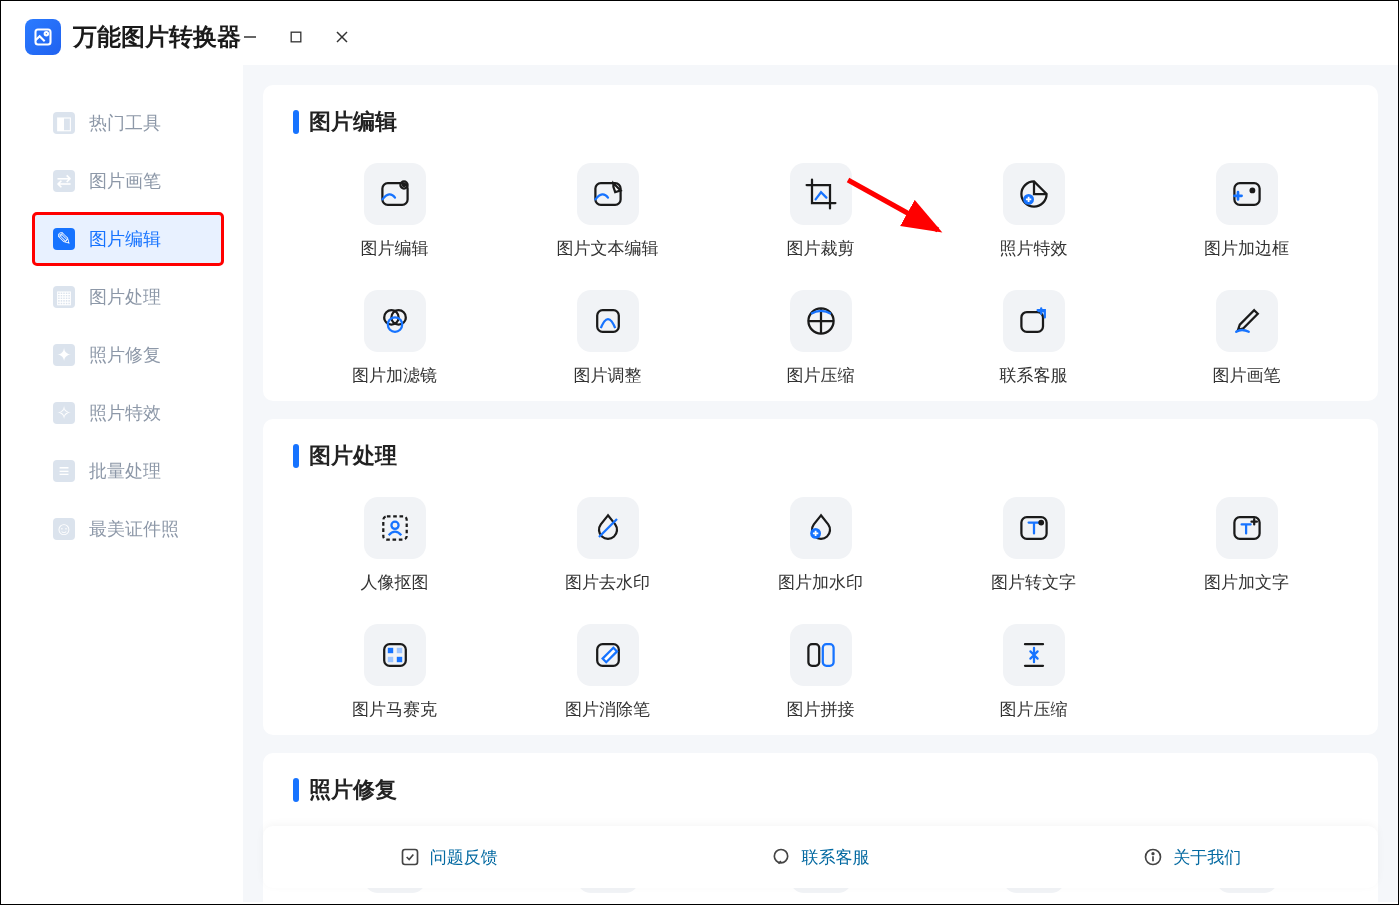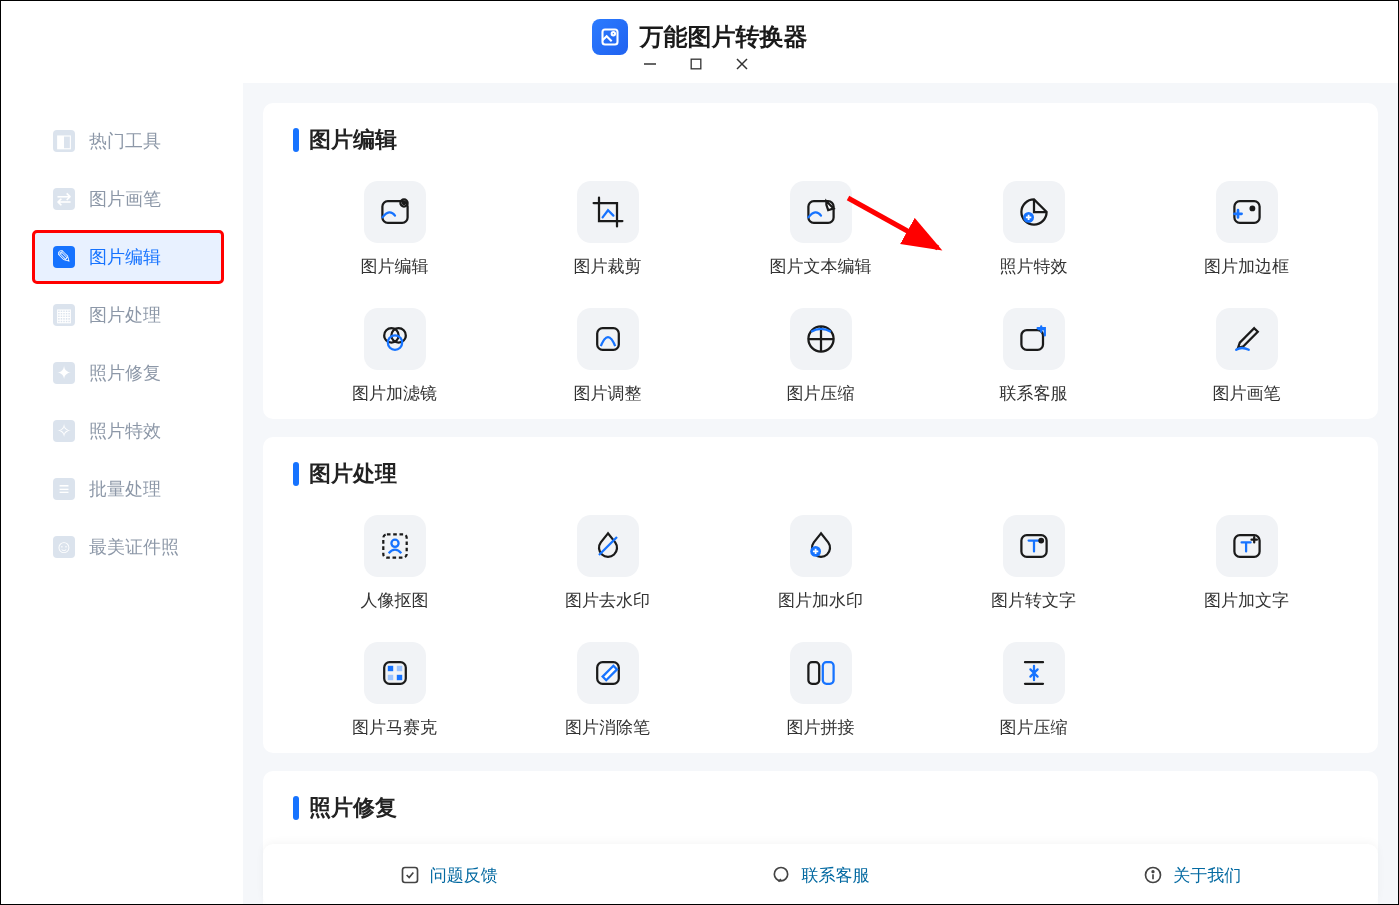--- a/index.html
+++ b/index.html
@@ -1,17 +1,17 @@
 <!DOCTYPE html>
 <html><head>
 <meta charset="utf-8">
 <style>
   * { box-sizing: border-box; margin: 0; padding: 0; }
   body { font-family: "Microsoft YaHei", "PingFang SC", sans-serif; background: #fff; width: 1399px; height: 905px; overflow: hidden; position: relative; border: 1px solid #000; }
-  .titlebar { display: flex; align-items: center; justify-content: space-between; padding: 18px 24px 10px 24px; flex-direction: column; }
+  .titlebar { display: flex; align-items: center; justify-content: flex-start; padding: 18px 24px 10px 24px; }
   .titlebar-left { display: flex; align-items: center; gap: 12px; }
   .app-logo { width: 36px; height: 36px; border-radius: 8px; background: linear-gradient(135deg,#2b7bff,#2062f0); display:flex; align-items:center; justify-content:center; color:#fff; font-weight:bold;}
   .app-title { font-size: 24px; font-weight: 700; color: #1a1a1a; }
   .win-controls { display: flex; gap: 28px; align-items:center; padding-right:8px;}
   .win-btn { width: 18px; height: 18px; display:flex; align-items:center; justify-content:center; cursor:pointer; color:#333;}
   .layout { display:flex; height: calc(100% - 66px); }
   .sidebar { width: 242px; padding-top: 26px; flex-shrink:0; }
   .nav-item { display:flex; align-items:center; gap:14px; padding: 14px 0 14px 52px; font-size:18px; color:#8d98a8; cursor:pointer; margin:6px 0; position:relative;}
   .nav-item.active { color:#1673ff; background:#e8f1ff; border-radius:4px; margin-left:32px; margin-right:20px; padding-left:20px;}
   .nav-item.highlighted { outline:3px solid #ff0000; outline-offset:-2px; margin-left:32px; margin-right:20px; padding-left:20px; border-radius:4px;}
@@ -118,36 +118,36 @@
                 <path d="M6 26 q8-10 14-2" stroke="#1673ff"></path>
                 <circle cx="30" cy="10" r="4" stroke="#1a1a1a"></circle>
                 <circle cx="30" cy="10" r="1.2" fill="#1a1a1a"></circle>
               </svg>
             </div>
             <div class="tool-label">图片编辑</div>
           </div>
         <div class="tool">
             <div class="tool-icon">
               <svg width="36" height="36" viewBox="0 0 40 40" fill="none" stroke="#1a1a1a" stroke-width="2.5" stroke-linecap="round">
+                <rect x="6" y="8" width="28" height="24" rx="6"></rect>
+                <path d="M6 26 q8-10 14-2" stroke="#1673ff"></path>
+                <path d="M26 8l8 8-6 2-2-6z" fill="#fff" stroke="#1a1a1a"></path>
+              </svg>
+            </div>
+            <div class="tool-label">图片文本编辑</div>
+          </div>
+        <div class="tool">
+            <div class="tool-icon">
+              <svg width="36" height="36" viewBox="0 0 40 40" fill="none" stroke="#1a1a1a" stroke-width="2.5" stroke-linecap="round">
                 <path d="M10 4v26h26"></path>
                 <path d="M4 10h26v26"></path>
                 <path d="M14 26l6-8 6 6" stroke="#1673ff"></path>
               </svg>
             </div>
             <div class="tool-label">图片裁剪</div>
-          </div>
-        <div class="tool">
-            <div class="tool-icon">
-              <svg width="36" height="36" viewBox="0 0 40 40" fill="none" stroke="#1a1a1a" stroke-width="2.5" stroke-linecap="round">
-                <rect x="6" y="8" width="28" height="24" rx="6"></rect>
-                <path d="M6 26 q8-10 14-2" stroke="#1673ff"></path>
-                <path d="M26 8l8 8-6 2-2-6z" fill="#fff" stroke="#1a1a1a"></path>
-              </svg>
-            </div>
-            <div class="tool-label">图片文本编辑</div>
           </div>
         <div class="tool">
             <div class="tool-icon">
               <svg width="36" height="36" viewBox="0 0 40 40" fill="none" stroke="#1a1a1a" stroke-width="2.5">
                 <path d="M20 6a14 14 0 1 0 14 14l-14-14z"></path>
                 <path d="M20 6v14h14" stroke="#1a1a1a"></path>
                 <circle cx="14" cy="26" r="6" fill="#1673ff" stroke="none"></circle>
                 <path d="M14 23v6M11 26h6" stroke="#fff" stroke-width="2"></path>
               </svg>
             </div>

